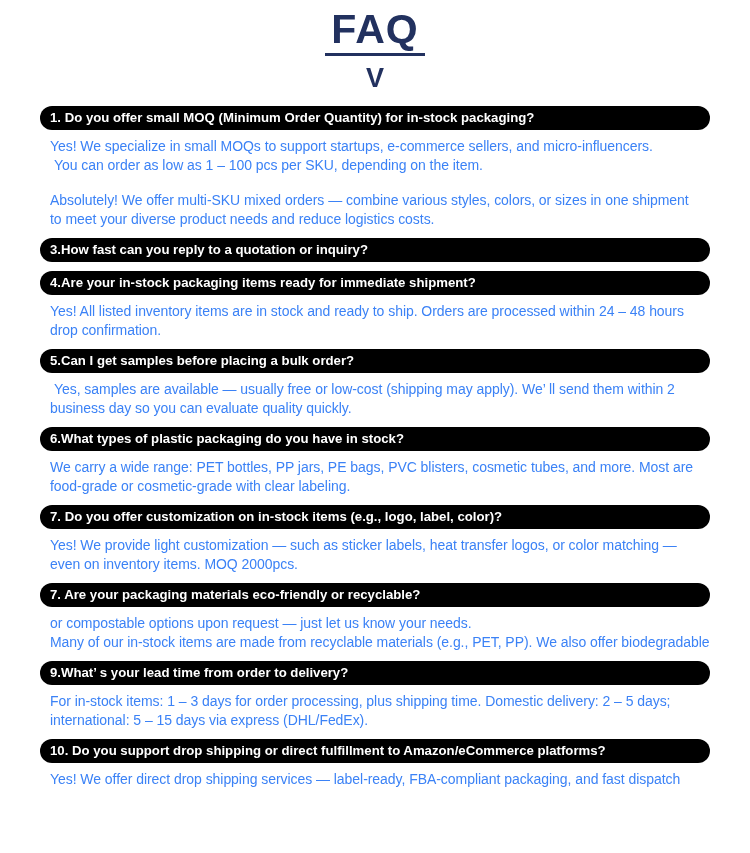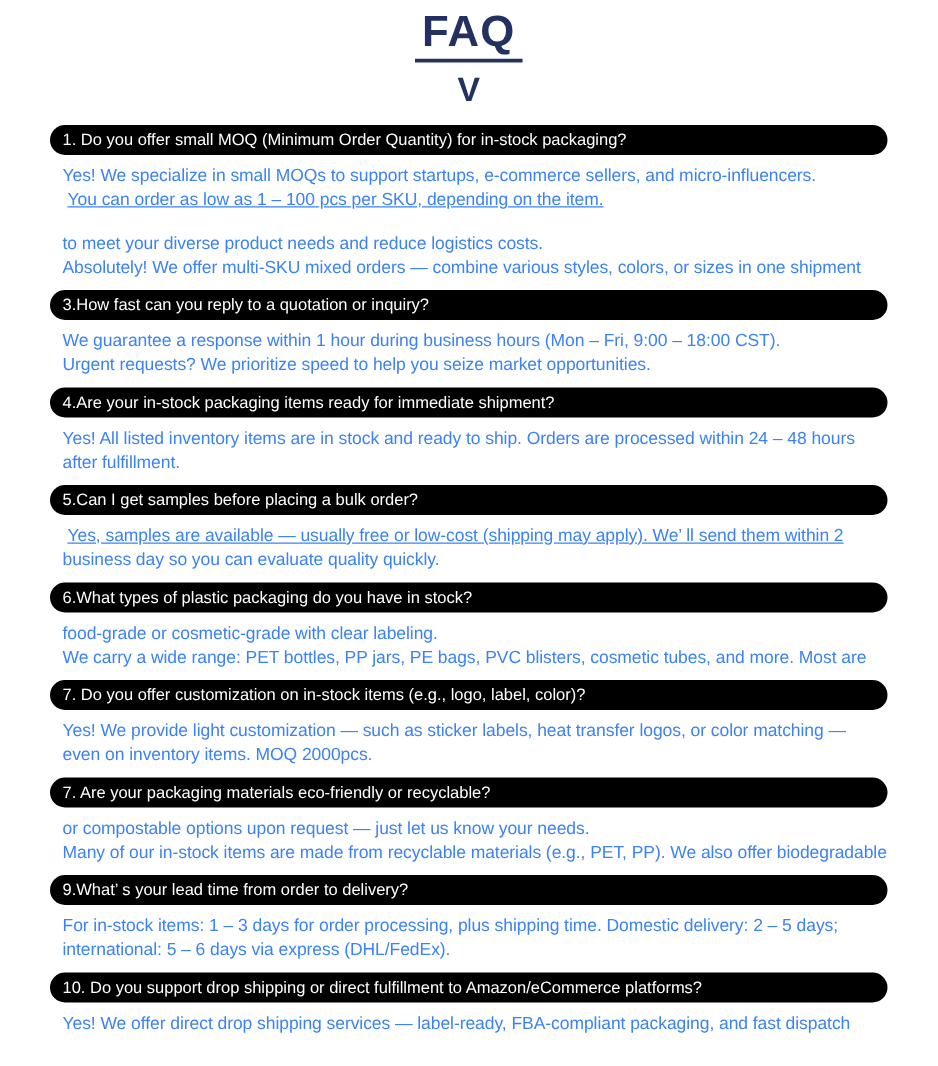--- a/index.html
+++ b/index.html
@@ -23,21 +23,21 @@
   }
 
   
   .header {
     width: 100%;
     text-align: center;
     padding-top: 8px;
   }
   .faq-title {
     display: inline-block;
-    font-size: 35px;
+    font-size: 41px;
     font-weight: 700;
     letter-spacing: 1px;
     color: #22315f;
     line-height: 1.05;
     border-bottom: 3px solid #22315f;
     padding: 0 6px 2px 6px;
   }
   .faq-chevron {
     display: block;
     margin-top: 9px;
@@ -58,40 +58,39 @@
     margin-bottom: 9px;
   }
   .faq-question {
     background: #000000;
     color: #ffffff;
     border-radius: 13px;
     height: 24px;
     line-height: 24px;
     padding: 0 14px 0 10px;
     font-size: 13.2px;
-    font-weight: 400;
+    font-weight: 700;
     white-space: nowrap;
     overflow: hidden;
     display: block;
     box-sizing: border-box;
   }
   .faq-answer {
     color: #3b82f6;
     font-size: 14px;
     line-height: 19px;
     padding: 7px 8px 0 10px;
     letter-spacing: -0.05px;
   }
   .faq-answer .ln {
     display: block;
     white-space: nowrap;
   }
   .faq-answer .ln.indent {
     padding-left: 4px;
-    text-decoration: underline;
   }
 </style>
 </head>
 <body>
 
 <div class="page">
 
   <div class="header">
     <div class="faq-title">FAQ</div>
     <div class="faq-chevron">V</div>
@@ -100,71 +99,67 @@
   <div class="faq-list">
       <div class="faq-item">
         <div class="faq-question">1. Do you offer small MOQ (Minimum Order Quantity) for in-stock packaging?</div>
         <div class="faq-answer">
           <span class="ln">Yes! We specialize in small MOQs to support startups, e-commerce sellers, and micro-influencers.</span>
           <span class="ln indent">You can order as low as 1 – 100 pcs per SKU, depending on the item.</span>
         </div>
       </div>
       <div class="faq-item">
         <div class="faq-answer">
+          <span class="ln">Absolutely! We offer multi-SKU mixed orders — combine various styles, colors, or sizes in one shipment</span>
           <span class="ln">to meet your diverse product needs and reduce logistics costs.</span>
-          <span class="ln">Absolutely! We offer multi-SKU mixed orders — combine various styles, colors, or sizes in one shipment</span>
         </div>
       </div>
       <div class="faq-item">
         <div class="faq-question">3.How fast can you reply to a quotation or inquiry?</div>
-        <div class="faq-answer">
-          <span class="ln">We guarantee a response within 1 hour during business hours (Mon – Fri, 9:00 – 18:00 CST).</span>
-          <span class="ln">Urgent requests? We prioritize speed to help you seize market opportunities.</span>
-        </div>
       </div>
       <div class="faq-item">
         <div class="faq-question">4.Are your in-stock packaging items ready for immediate shipment?</div>
         <div class="faq-answer">
           <span class="ln">Yes! All listed inventory items are in stock and ready to ship. Orders are processed within 24 – 48 hours</span>
-          <span class="ln">after fulfillment.</span>
+          <span class="ln">drop confirmation.</span>
         </div>
       </div>
       <div class="faq-item">
         <div class="faq-question">5.Can I get samples before placing a bulk order?</div>
         <div class="faq-answer">
           <span class="ln indent"> Yes, samples are available — usually free or low-cost (shipping may apply). We’ ll send them within 2</span>
           <span class="ln">business day so you can evaluate quality quickly.</span>
         </div>
       </div>
       <div class="faq-item">
         <div class="faq-question">6.What types of plastic packaging do you have in stock?</div>
         <div class="faq-answer">
+          <span class="ln">We carry a wide range: PET bottles, PP jars, PE bags, PVC blisters, cosmetic tubes, and more. Most are</span>
           <span class="ln">food-grade or cosmetic-grade with clear labeling.</span>
-          <span class="ln">We carry a wide range: PET bottles, PP jars, PE bags, PVC blisters, cosmetic tubes, and more. Most are</span>
         </div>
       </div>
       <div class="faq-item">
         <div class="faq-question">7. Do you offer customization on in-stock items (e.g., logo, label, color)?</div>
         <div class="faq-answer">
           <span class="ln">Yes! We provide light customization — such as sticker labels, heat transfer logos, or color matching —</span>
           <span class="ln">even on inventory items. MOQ 2000pcs.</span>
         </div>
       </div>
       <div class="faq-item">
         <div class="faq-question">7. Are your packaging materials eco-friendly or recyclable?</div>
         <div class="faq-answer">
           <span class="ln">or compostable options upon request — just let us know your needs.</span>
           <span class="ln">Many of our in-stock items are made from recyclable materials (e.g., PET, PP). We also offer biodegradable</span>
         </div>
       </div>
       <div class="faq-item">
         <div class="faq-question">9.What’ s your lead time from order to delivery?</div>
         <div class="faq-answer">
           <span class="ln">For in-stock items: 1 – 3 days for order processing, plus shipping time. Domestic delivery: 2 – 5 days;</span>
-          <span class="ln">international: 5 – 6 days via express (DHL/FedEx).</span>
+          <span class="ln">international: 5 – 15 days via express (DHL/FedEx).</span>
         </div>
       </div>
       <div class="faq-item">
         <div class="faq-question">10. Do you support drop shipping or direct fulfillment to Amazon/eCommerce platforms?</div>
         <div class="faq-answer">
           <span class="ln">Yes! We offer direct drop shipping services — label-ready, FBA-compliant packaging, and fast dispatch</span>
         </div>
       </div>
     </div>
 

